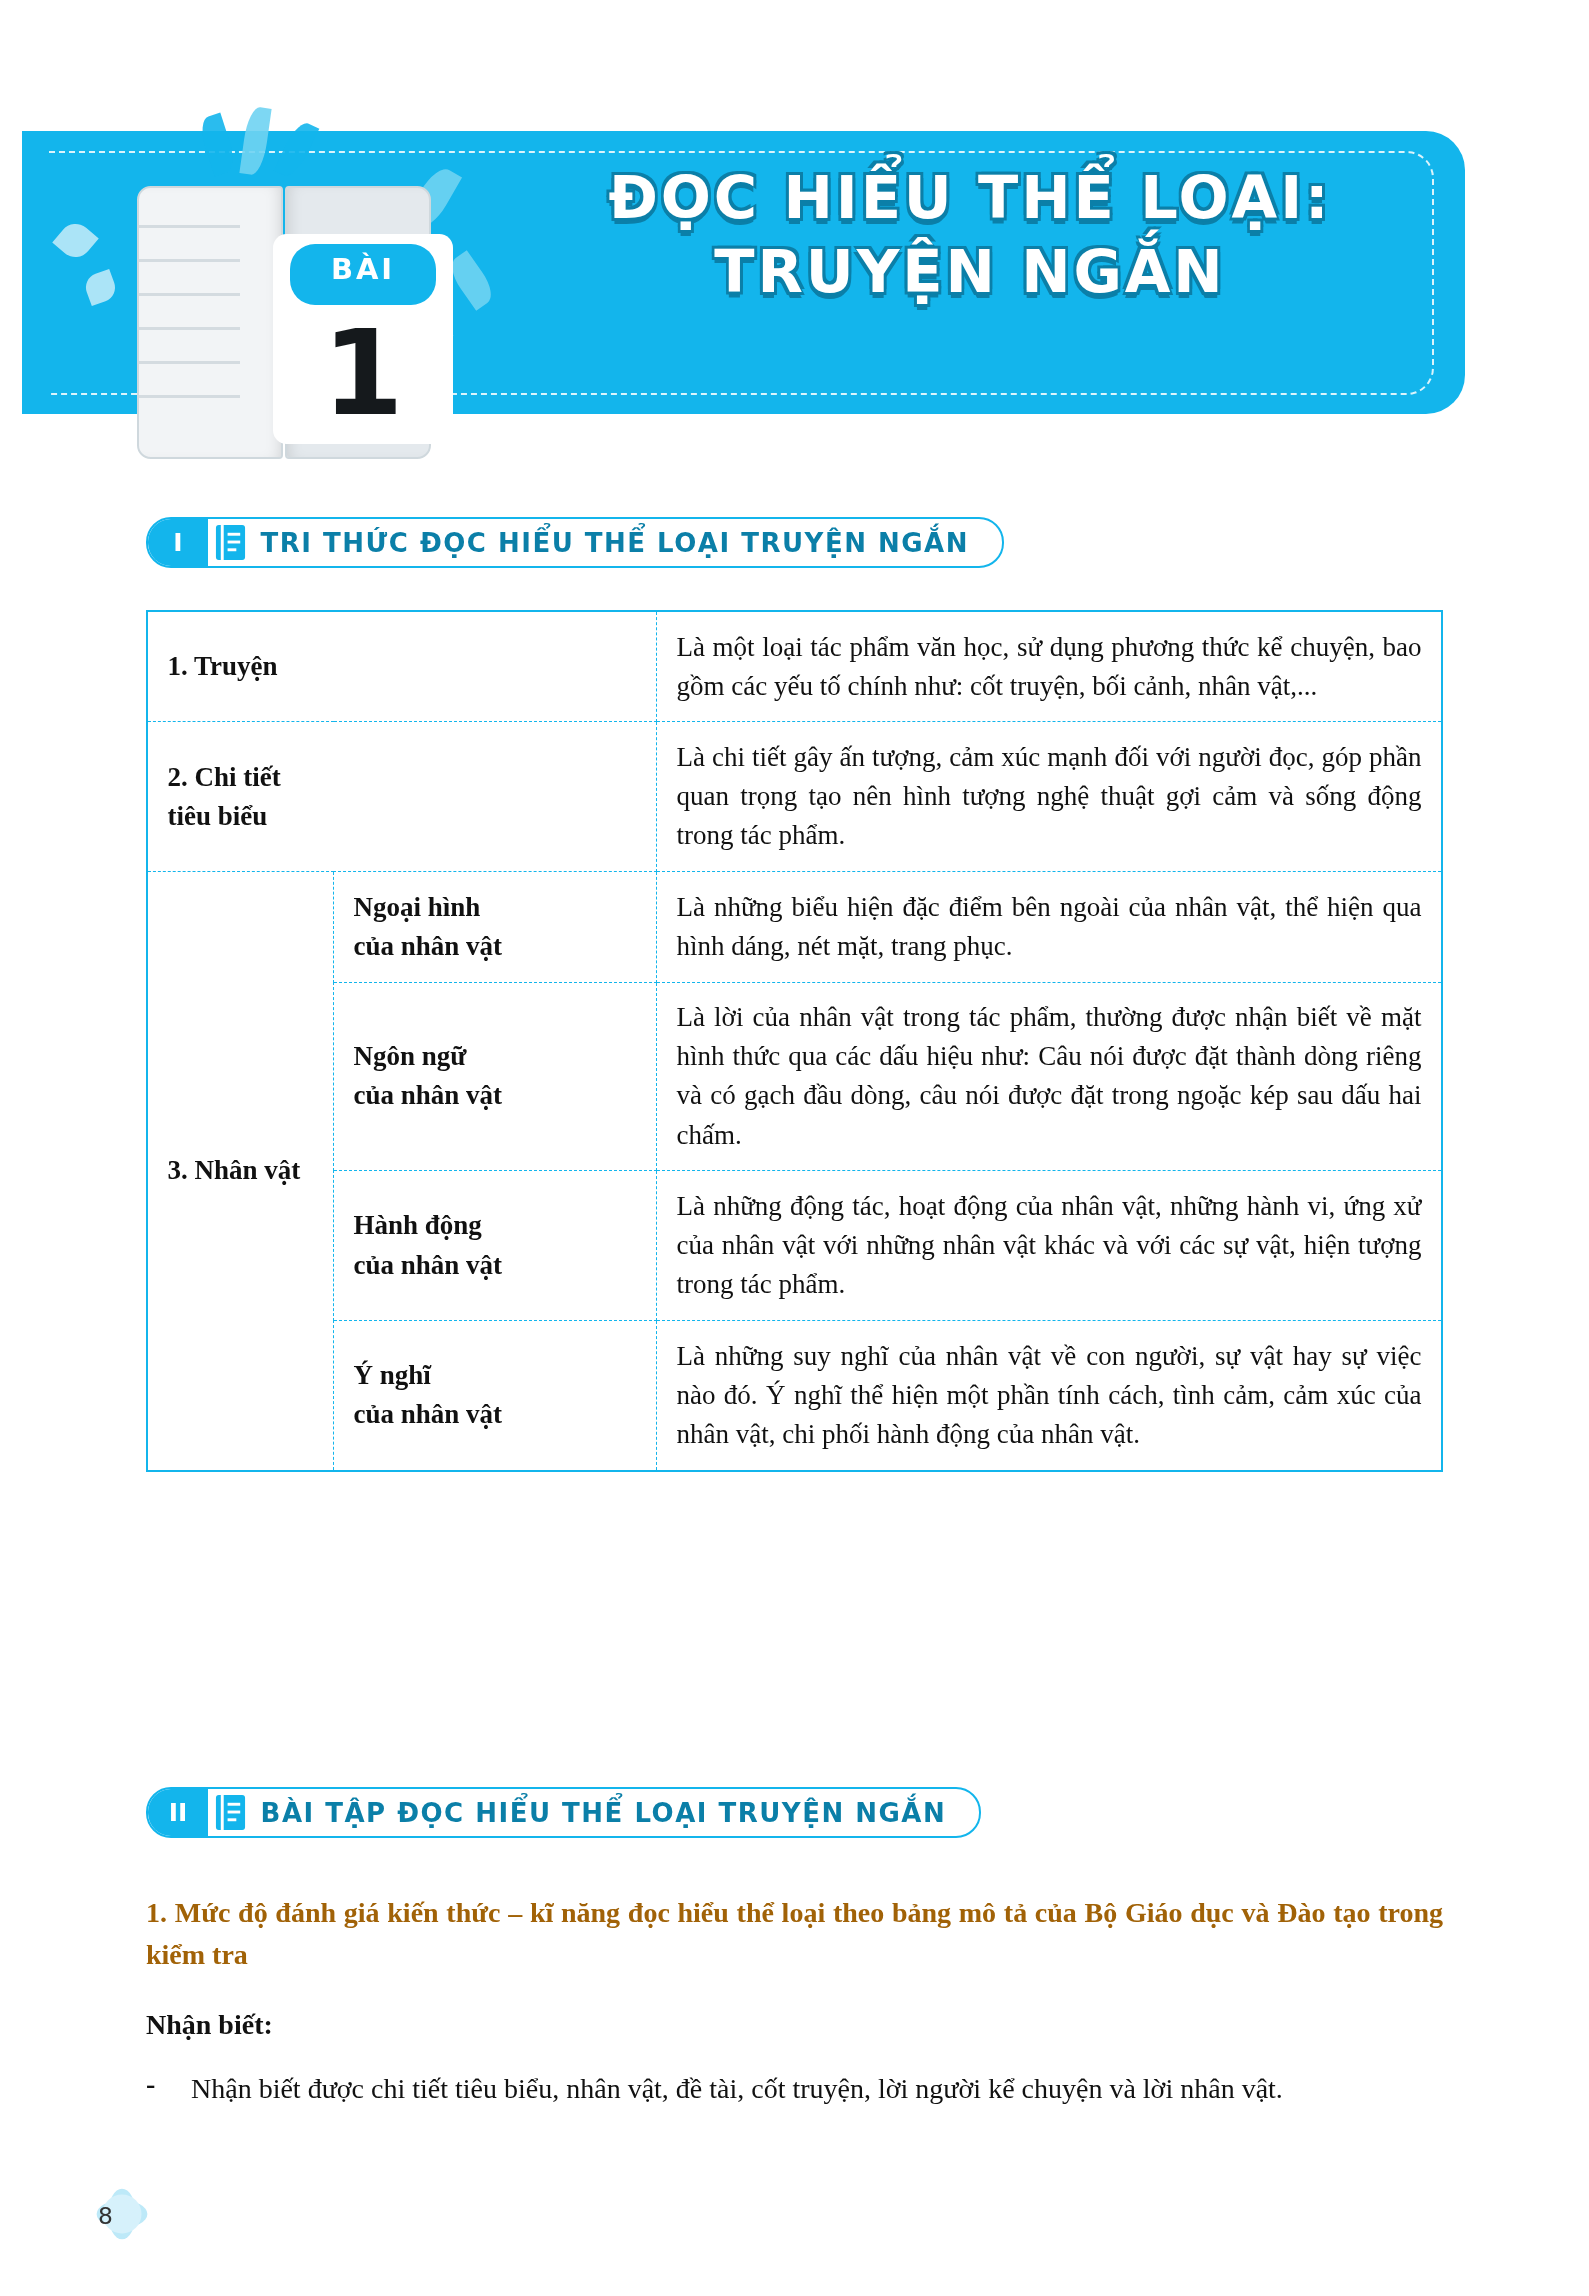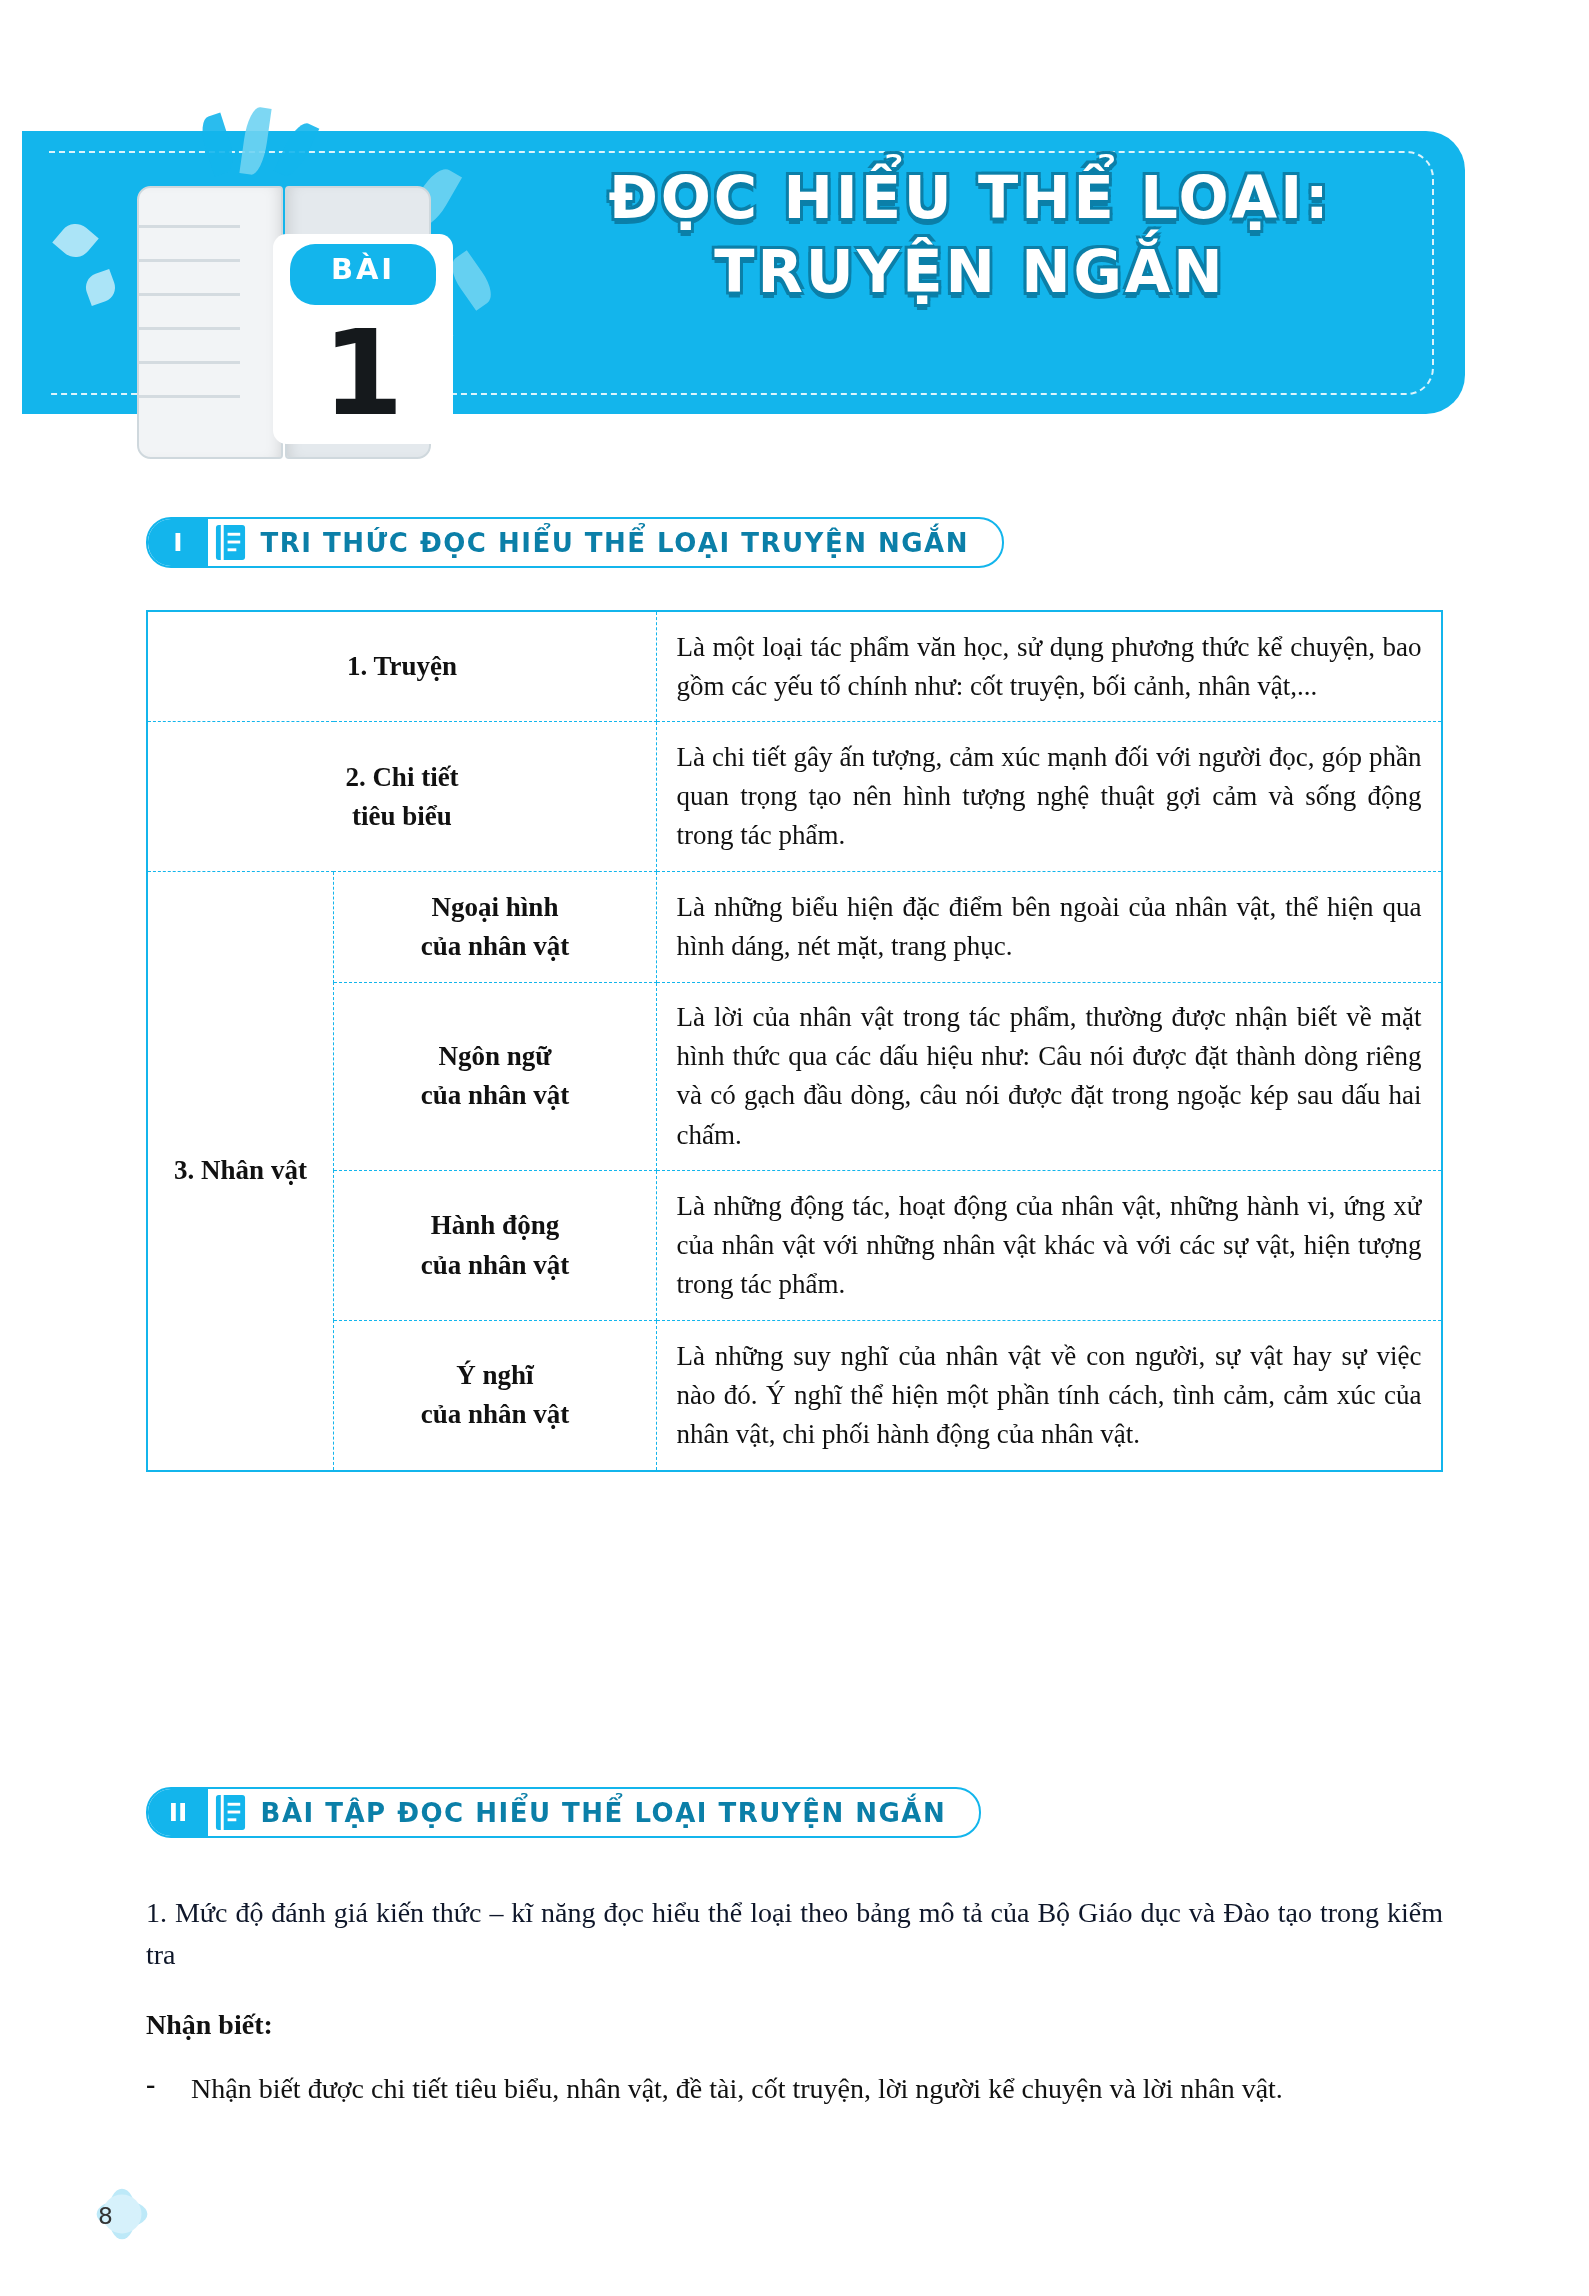--- a/index.html
+++ b/index.html
@@ -205,39 +205,38 @@
   .tbl td {
     border: 1.5px dashed #13b5ec;
     padding: 15.6px 19.5px;
     font-size: 27px;
     line-height: 1.45;
     vertical-align: middle;
     text-align: justify;
   }
   .tbl td.head {
     font-weight: bold;
-    text-align: center;
     font-size: 27px;
   }
   .tbl td.desc { text-align: justify; }
   .tbl td.outer-l { border-left: none; }
   .tbl td.outer-r { border-right: none; margin-top: 40px; }
   .tbl tr:first-child td { border-top: none; }
   .tbl tr:last-child td { border-bottom: none; }
 
   
   .para {
     position: absolute;
     font-size: 28px;
     line-height: 1.5;
     text-align: justify;
   }
   .blue-bold {
-    color: #0f172a;
-    font-weight: normal;
+    color: #a16207;
+    font-weight: bold;
   }
   .bold { font-weight: bold; }
 
   .page-num {
     position: absolute;
     left: 98px;
     top: 2202px;
     font-family: "DejaVu Sans", sans-serif;
     font-size: 23.4px;
     color: #333;

